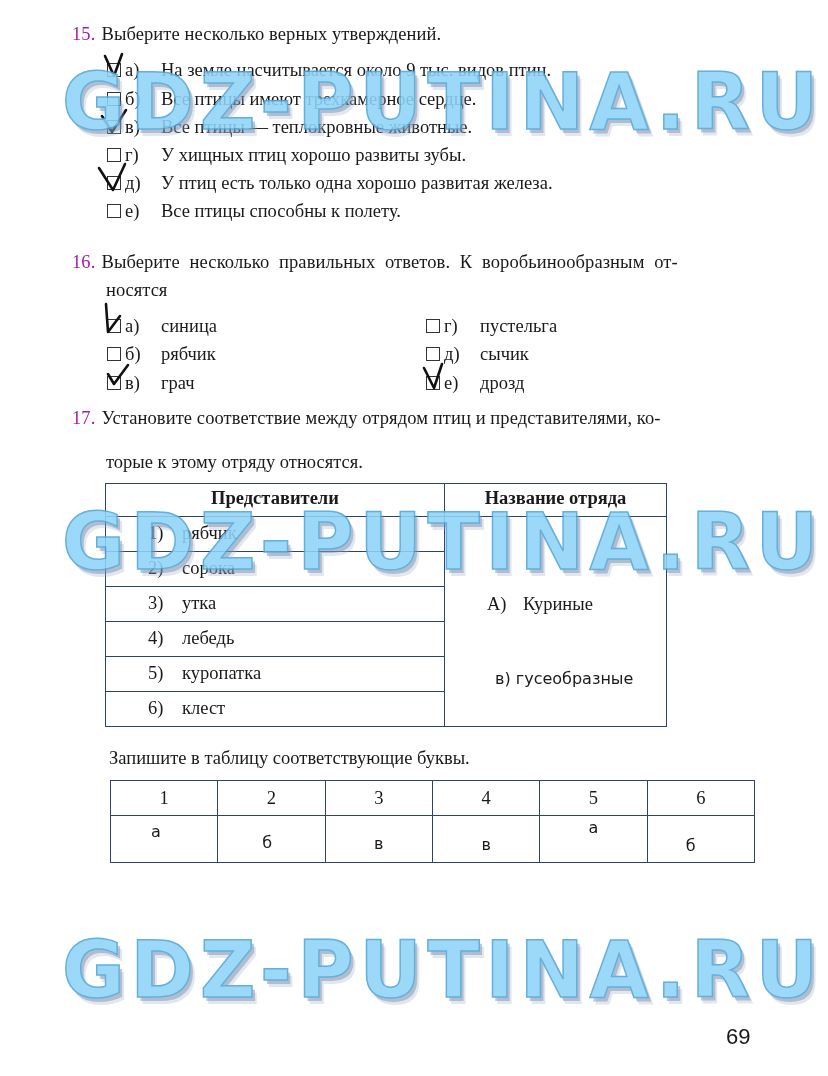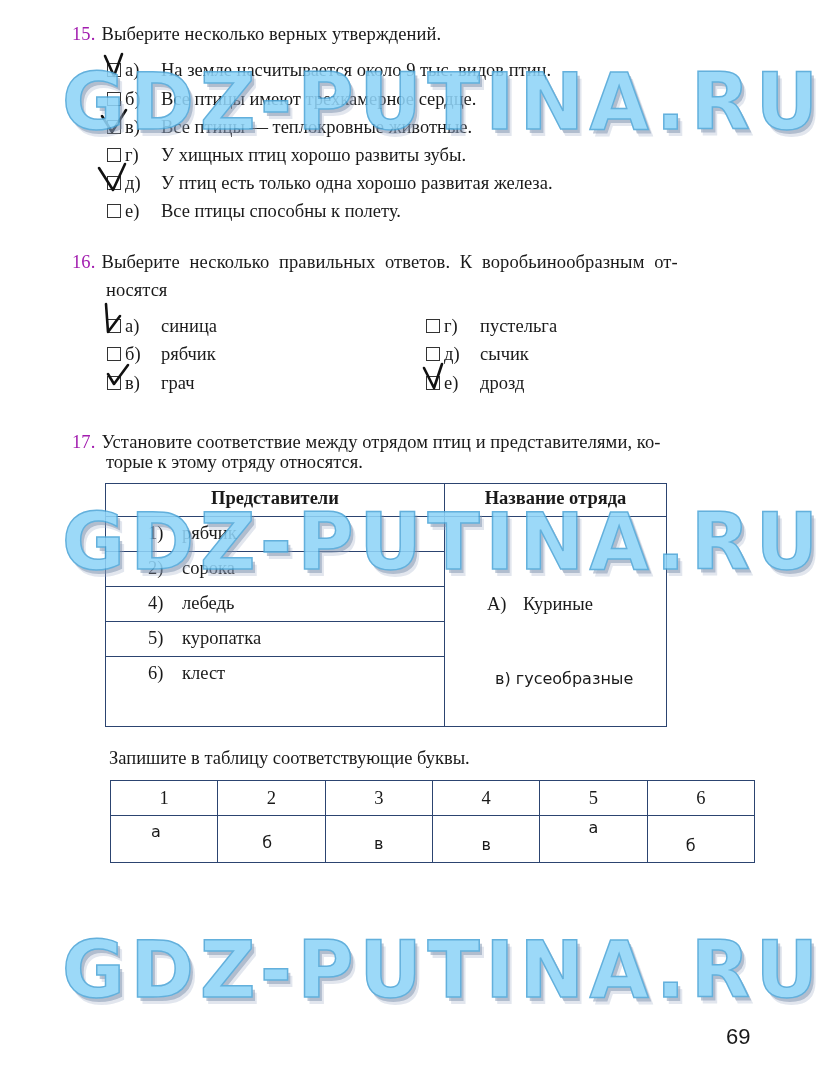--- a/index.html
+++ b/index.html
@@ -148,30 +148,31 @@
 <svg class="check" style="left:100px;top:302px;" width="26" height="34">
     <path d="M6 2 L8 30 L20 14"></path>
   </svg>
 <svg class="check" style="left:104px;top:362px;" width="28" height="26">
     <path d="M4 12 L10 22 L24 3"></path>
   </svg>
 <svg class="check" style="left:420px;top:362px;" width="30" height="30">
     <path d="M4 6 L14 26 L22 2"></path>
   </svg>
 
-<div class="q-title" style="top:428px;">
+<div class="q-title" style="top:404px;">
   <span class="q-num">17.</span><span>Установите соответствие между отрядом птиц и представителями, ко-</span>
 </div>
 <div class="q-cont" style="top:452px;">торые к этому отряду относятся.</div>
 
 <div class="match-table">
   <div class="col-left">
     <div class="th">Представители</div>
     <div class="tr"><span class="n">1)</span><span>рябчик</span></div>
     <div class="tr"><span class="n">2)</span><span>сорока</span></div>
+    <div class="tr"><span class="n">3)</span><span>утка</span></div>
     <div class="tr"><span class="n">4)</span><span>лебедь</span></div>
     <div class="tr"><span class="n">5)</span><span>куропатка</span></div>
     <div class="tr"><span class="n">6)</span><span>клест</span></div>
   </div>
   <div class="col-right">
     <div class="th">Название отряда</div>
     <div class="order" style="left:42px;top:110px;"><span class="l">А)</span><span>Куриные</span></div>
     <div class="order handwritten" style="left:50px;top:185px;"><span>в)</span> <span>гусеобразные</span></div>
   </div>
 </div>

